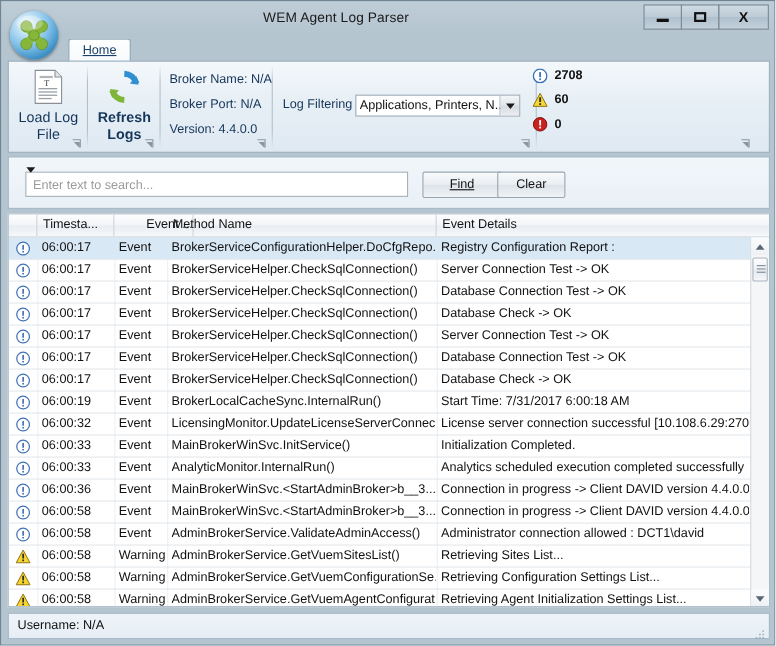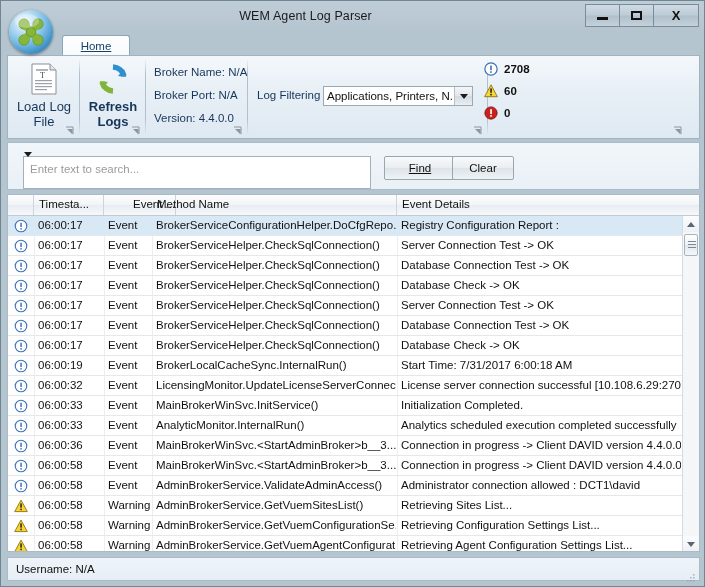--- a/index.html
+++ b/index.html
@@ -81,21 +81,21 @@
   
   .ribbon-tabstrip {
     position: absolute;
     left: 1px; top: 31px;
     width: 703px; height: 24px;
     background: transparent;
   }
   .tab {
     position: absolute;
     left: 60px; top: 3px;
-    width: 68px; height: 21px;
+    width: 57px; height: 21px;
     box-sizing: border-box;
     border: 1px solid #8fa6b6;
     border-bottom: none;
     border-radius: 3px 3px 0 0;
     background: linear-gradient(to bottom,#fdfefe 0%,#f7fafc 100%);
     color: #1c3f66;
     font-size: 11.5px;
     text-align: center;
     line-height: 20px;
     cursor: default;
@@ -170,21 +170,21 @@
     position: absolute;
     left: 6px; top: 141px;
     width: 693px; height: 48px;
     box-sizing: border-box;
     border: 1px solid #a9bbc8;
     background: linear-gradient(to bottom,#f1f6fa 0%,#e9f0f6 100%);
   }
   .search-combo {
     position: absolute;
     left: 15px; top: 13px;
-    width: 348px; height: 33px;
+    width: 348px; height: 23px;
     box-sizing: border-box;
     border: 1px solid #a4b0ba;
     background: #fff;
     cursor: text;
   }
   .search-combo input {
     position: absolute;
     left: 4px; top: 0;
     width: 320px; height: 21px;
     border: none; outline: none;
@@ -726,21 +726,21 @@
             <div class="c c-icon">
               <svg class="ico" width="13" height="13" viewBox="0 0 16 16">
                 <path d="M8 1.2 L15.2 14.4 H0.8 Z" fill="#f6d52e" stroke="#8b6f10" stroke-width="1"></path>
                 <rect x="7.15" y="5" width="1.8" height="4.9" fill="#2b2b2b"></rect>
                 <rect x="7.15" y="11" width="1.8" height="1.8" fill="#2b2b2b"></rect>
               </svg>
             </div>
             <div class="c c-ts">06:00:58</div>
             <div class="c c-ev">Warning</div>
             <div class="c c-mn">AdminBrokerService.GetVuemAgentConfigurat...</div>
-            <div class="c c-det">Retrieving Agent Configuration Settings List...</div>
+            <div class="c c-det">Retrieving Agent Initialization Settings List...</div>
           </div>
         </div>
 
       <div class="vscroll">
         <div class="sb-btn sb-up">
             <span class="tri-up"></span>
           </div>
         <div class="sb-thumb">
             <span class="sb-grip"></span>
           </div>

